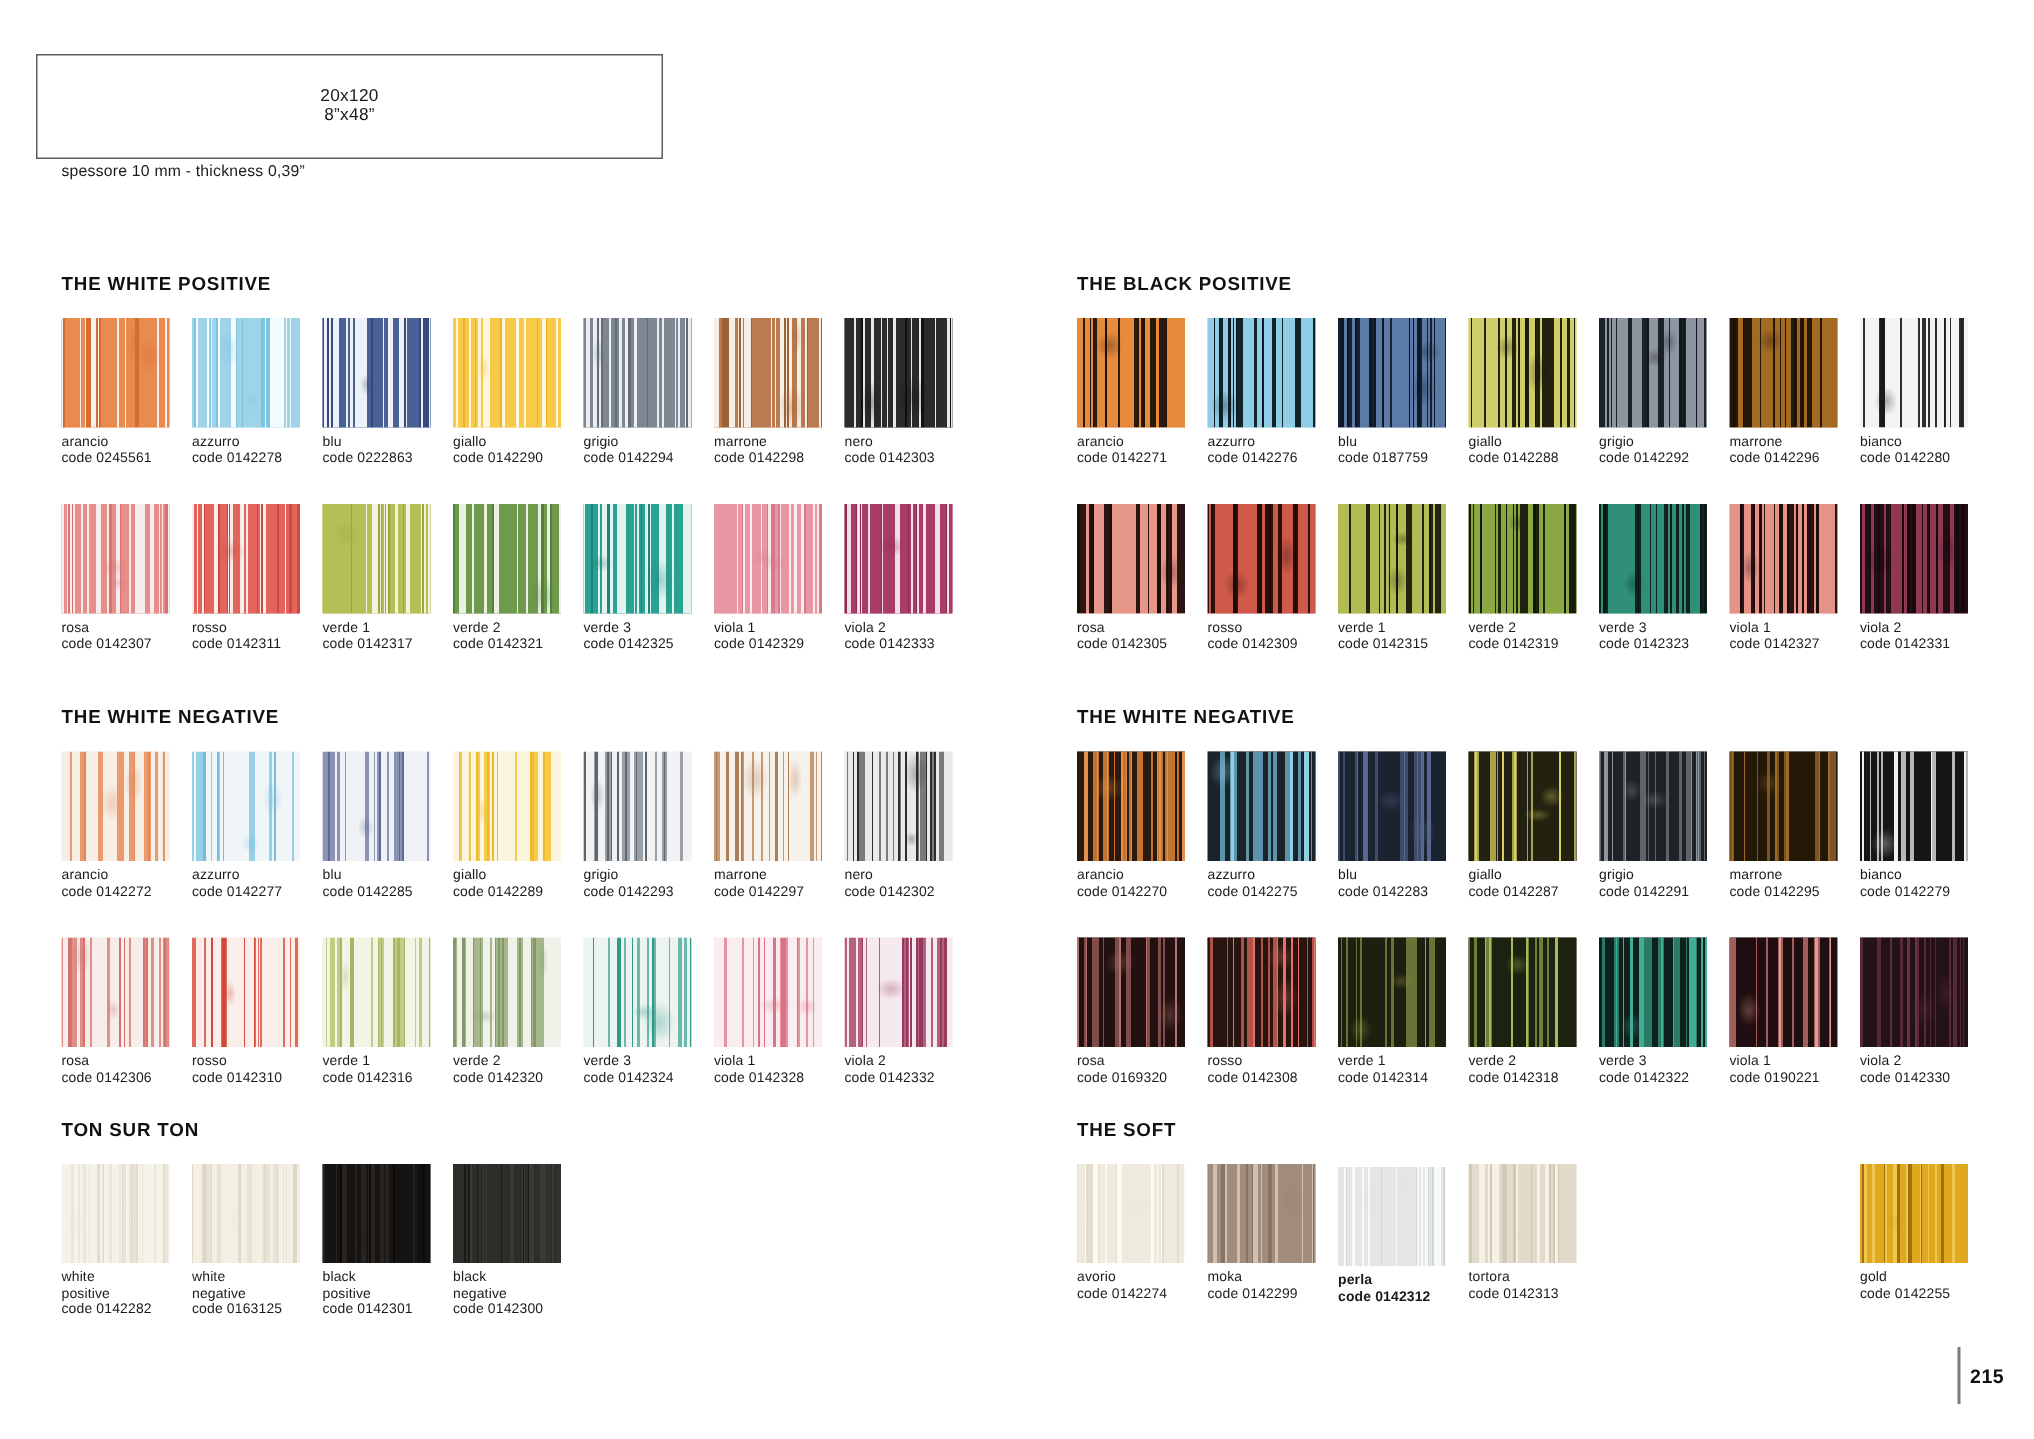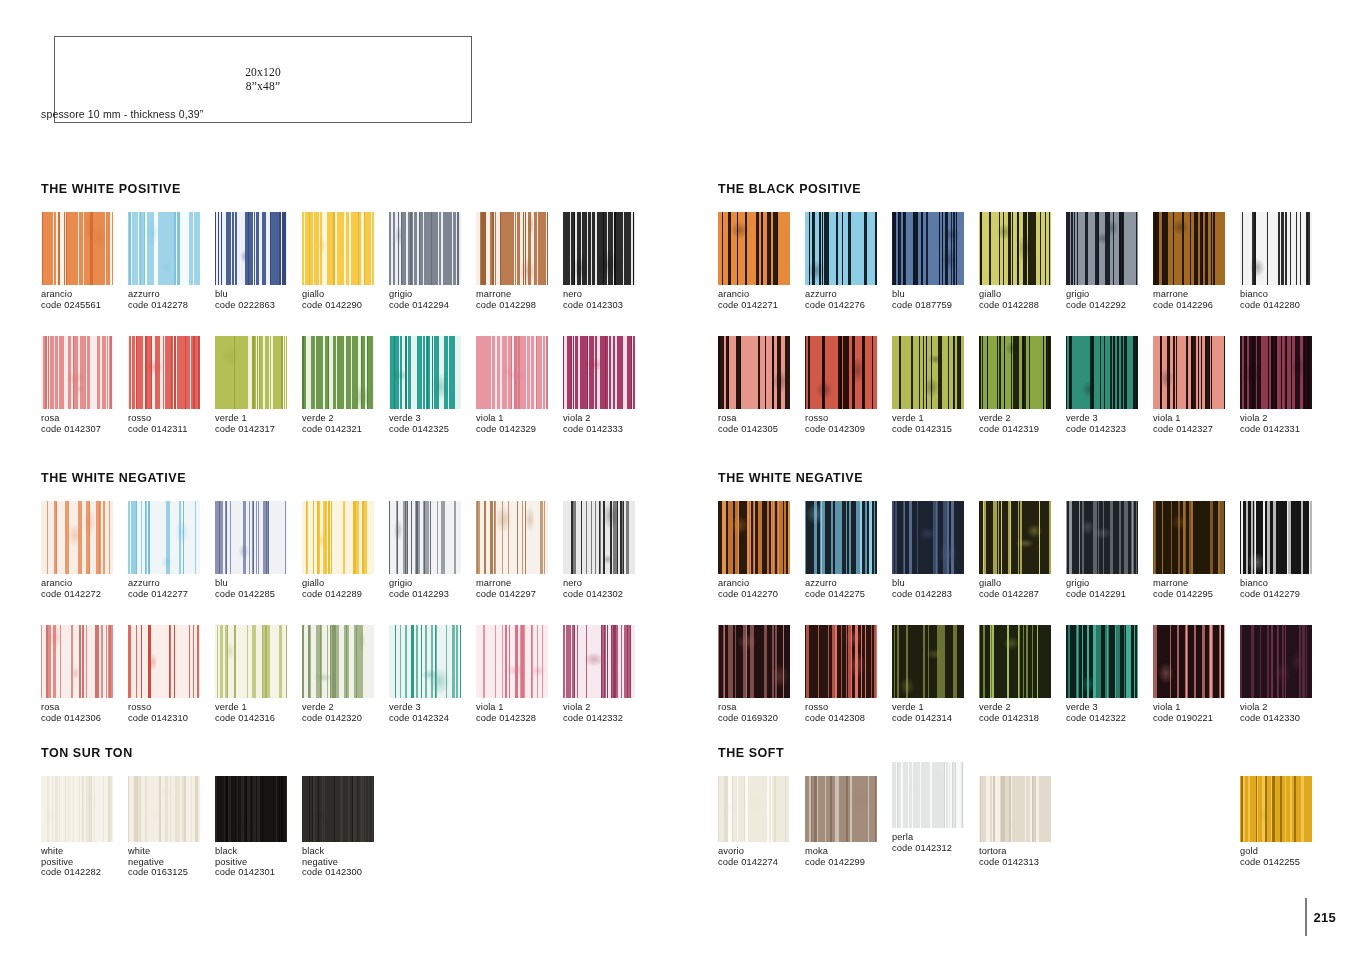--- a/index.html
+++ b/index.html
@@ -13,30 +13,29 @@
     height: 959px;
     position: relative;
     font-family: "Liberation Sans", sans-serif;
     color: #1a1a1a;
     overflow: hidden;
   }
 
   
   #size-box {
     position: absolute;
-    left: 54px;
+    left: 24px;
     top: 36px;
     width: 418px;
-    height: 87px;
+    height: 70px;
     border: 1px solid #5d5d5d;
     box-sizing: border-box;
     display: flex;
     align-items: center;
     justify-content: center;
-    font-family: Liberation Serif, serif;
   }
   #size-box .lines {
     text-align: center;
     font-size: 11.5px;
     line-height: 13.5px;
     color: #1a1a1a;
     letter-spacing: .2px;
   }
   #thickness-note {
     position: absolute;
@@ -768,21 +767,21 @@
       <div class="swatch-cell" style="left: 87px; top: 30px;">
         <div class="swatch-chip small" style="background: rgb(162, 141, 125);">
           <div class="grain" style="background-image: linear-gradient(90deg, rgb(162, 141, 125) 0%, rgb(162, 141, 125) 4.94%, rgb(205, 193, 182) 4.94%, rgb(205, 193, 182) 7.18%, rgb(205, 193, 182) 7.18%, rgb(205, 193, 182) 8.57%, rgb(138, 114, 99) 8.57%, rgb(138, 114, 99) 9.2%, rgb(162, 141, 125) 9.2%, rgb(162, 141, 125) 12.73%, rgb(138, 114, 99) 12.73%, rgb(138, 114, 99) 13.81%, rgb(138, 114, 99) 13.81%, rgb(138, 114, 99) 16.09%, rgb(205, 193, 182) 16.09%, rgb(205, 193, 182) 17.03%, rgb(205, 193, 182) 17.03%, rgb(205, 193, 182) 18.08%, rgb(162, 141, 125) 18.08%, rgb(162, 141, 125) 20.84%, rgb(162, 141, 125) 20.84%, rgb(162, 141, 125) 23.65%, rgb(162, 141, 125) 23.65%, rgb(162, 141, 125) 27.77%, rgb(205, 193, 182) 27.77%, rgb(205, 193, 182) 29.68%, rgb(162, 141, 125) 29.68%, rgb(162, 141, 125) 35.28%, rgb(138, 114, 99) 35.28%, rgb(138, 114, 99) 37.56%, rgb(162, 141, 125) 37.56%, rgb(162, 141, 125) 39.44%, rgb(162, 141, 125) 39.44%, rgb(162, 141, 125) 41.42%, rgb(138, 114, 99) 41.42%, rgb(138, 114, 99) 42.12%, rgb(205, 193, 182) 42.12%, rgb(205, 193, 182) 43.64%, rgb(205, 193, 182) 43.64%, rgb(205, 193, 182) 46.03%, rgb(205, 193, 182) 46.03%, rgb(205, 193, 182) 46.92%, rgb(162, 141, 125) 46.92%, rgb(162, 141, 125) 49.59%, rgb(205, 193, 182) 49.59%, rgb(205, 193, 182) 50.15%, rgb(162, 141, 125) 50.15%, rgb(162, 141, 125) 52.11%, rgb(162, 141, 125) 52.11%, rgb(162, 141, 125) 56.32%, rgb(138, 114, 99) 56.32%, rgb(138, 114, 99) 58.13%, rgb(138, 114, 99) 58.13%, rgb(138, 114, 99) 59.58%, rgb(162, 141, 125) 59.58%, rgb(162, 141, 125) 62.12%, rgb(205, 193, 182) 62.12%, rgb(205, 193, 182) 62.91%, rgb(205, 193, 182) 62.91%, rgb(205, 193, 182) 64.98%, rgb(162, 141, 125) 64.98%, rgb(162, 141, 125) 68.84%, rgb(162, 141, 125) 68.84%, rgb(162, 141, 125) 73.47%, rgb(162, 141, 125) 73.47%, rgb(162, 141, 125) 78.85%, rgb(162, 141, 125) 78.85%, rgb(162, 141, 125) 80.33%, rgb(162, 141, 125) 80.33%, rgb(162, 141, 125) 84.62%, rgb(162, 141, 125) 84.62%, rgb(162, 141, 125) 87.57%, rgb(205, 193, 182) 87.57%, rgb(205, 193, 182) 88.55%, rgb(162, 141, 125) 88.55%, rgb(162, 141, 125) 93.97%, rgb(162, 141, 125) 93.97%, rgb(162, 141, 125) 96.95%, rgb(205, 193, 182) 96.95%, rgb(205, 193, 182) 97.76%, rgb(138, 114, 99) 97.76%, rgb(138, 114, 99) 98.85%, rgb(162, 141, 125) 98.85%, rgb(162, 141, 125) 100%);"></div>
           <div class="grain" style="background-image: radial-gradient(13% 30% at 75% 33%, rgba(138, 114, 99, 0.667) 0%, rgba(138, 114, 99, 0.267) 38%, transparent 62%), radial-gradient(20% 28% at 79% 39%, rgba(138, 114, 99, 0.667) 0%, rgba(138, 114, 99, 0.267) 38%, transparent 62%); opacity: 0.18;"></div>
         </div>
         <div class="swatch-label">
           <span class="nm">moka</span>
           <span class="cd">code 0142299</span>
         </div>
       </div>
-      <div class="swatch-cell" style="left: 174px; top: 16px;">
+      <div class="swatch-cell" style="left: 174px; top: 32px; font-weight: bold;">
         <div class="swatch-chip small" style="background: rgb(227, 230, 229);">
           <div class="grain" style="background-image: linear-gradient(90deg, rgb(227, 230, 229) 0%, rgb(227, 230, 229) 5.2%, rgb(248, 249, 249) 5.2%, rgb(248, 249, 249) 7.41%, rgb(210, 214, 213) 7.41%, rgb(210, 214, 213) 8.67%, rgb(227, 230, 229) 8.67%, rgb(227, 230, 229) 12.72%, rgb(248, 249, 249) 12.72%, rgb(248, 249, 249) 13.93%, rgb(248, 249, 249) 13.93%, rgb(248, 249, 249) 14.69%, rgb(248, 249, 249) 14.69%, rgb(248, 249, 249) 15.69%, rgb(227, 230, 229) 15.69%, rgb(227, 230, 229) 20.34%, rgb(227, 230, 229) 20.34%, rgb(227, 230, 229) 22.26%, rgb(248, 249, 249) 22.26%, rgb(248, 249, 249) 23.21%, rgb(248, 249, 249) 23.21%, rgb(248, 249, 249) 24.14%, rgb(227, 230, 229) 24.14%, rgb(227, 230, 229) 27.72%, rgb(248, 249, 249) 27.72%, rgb(248, 249, 249) 29.66%, rgb(227, 230, 229) 29.66%, rgb(227, 230, 229) 31.55%, rgb(227, 230, 229) 31.55%, rgb(227, 230, 229) 35.05%, rgb(227, 230, 229) 35.05%, rgb(227, 230, 229) 39.45%, rgb(248, 249, 249) 39.45%, rgb(248, 249, 249) 39.98%, rgb(210, 214, 213) 39.98%, rgb(210, 214, 213) 40.56%, rgb(227, 230, 229) 40.56%, rgb(227, 230, 229) 45.7%, rgb(227, 230, 229) 45.7%, rgb(227, 230, 229) 50.03%, rgb(227, 230, 229) 50.03%, rgb(227, 230, 229) 53.42%, rgb(248, 249, 249) 53.42%, rgb(248, 249, 249) 55.09%, rgb(227, 230, 229) 55.09%, rgb(227, 230, 229) 57.15%, rgb(227, 230, 229) 57.15%, rgb(227, 230, 229) 59.18%, rgb(227, 230, 229) 59.18%, rgb(227, 230, 229) 64.28%, rgb(227, 230, 229) 64.28%, rgb(227, 230, 229) 68.48%, rgb(227, 230, 229) 68.48%, rgb(227, 230, 229) 70.22%, rgb(227, 230, 229) 70.22%, rgb(227, 230, 229) 71.79%, rgb(210, 214, 213) 71.79%, rgb(210, 214, 213) 73.25%, rgb(248, 249, 249) 73.25%, rgb(248, 249, 249) 74.76%, rgb(227, 230, 229) 74.76%, rgb(227, 230, 229) 77.24%, rgb(248, 249, 249) 77.24%, rgb(248, 249, 249) 78.64%, rgb(227, 230, 229) 78.64%, rgb(227, 230, 229) 80.96%, rgb(248, 249, 249) 80.96%, rgb(248, 249, 249) 82.08%, rgb(248, 249, 249) 82.08%, rgb(248, 249, 249) 83.48%, rgb(210, 214, 213) 83.48%, rgb(210, 214, 213) 84.44%, rgb(227, 230, 229) 84.44%, rgb(227, 230, 229) 87.39%, rgb(210, 214, 213) 87.39%, rgb(210, 214, 213) 88.7%, rgb(248, 249, 249) 88.7%, rgb(248, 249, 249) 91.07%, rgb(248, 249, 249) 91.07%, rgb(248, 249, 249) 93.38%, rgb(248, 249, 249) 93.38%, rgb(248, 249, 249) 95.34%, rgb(227, 230, 229) 95.34%, rgb(227, 230, 229) 96.96%, rgb(210, 214, 213) 96.96%, rgb(210, 214, 213) 99.17%, rgb(248, 249, 249) 99.17%, rgb(248, 249, 249) 100%);"></div>
           <div class="grain" style="background-image: radial-gradient(13% 12% at 61% 18%, rgba(210, 214, 213, 0.667) 0%, rgba(210, 214, 213, 0.267) 38%, transparent 62%), radial-gradient(18% 29% at 32% 34%, rgba(210, 214, 213, 0.667) 0%, rgba(210, 214, 213, 0.267) 38%, transparent 62%); opacity: 0.18;"></div>
         </div>
         <div class="swatch-label">
           <span class="nm">perla</span>
           <span class="cd">code 0142312</span>
         </div>
       </div>
       <div class="swatch-cell" style="left: 261px; top: 30px;">

